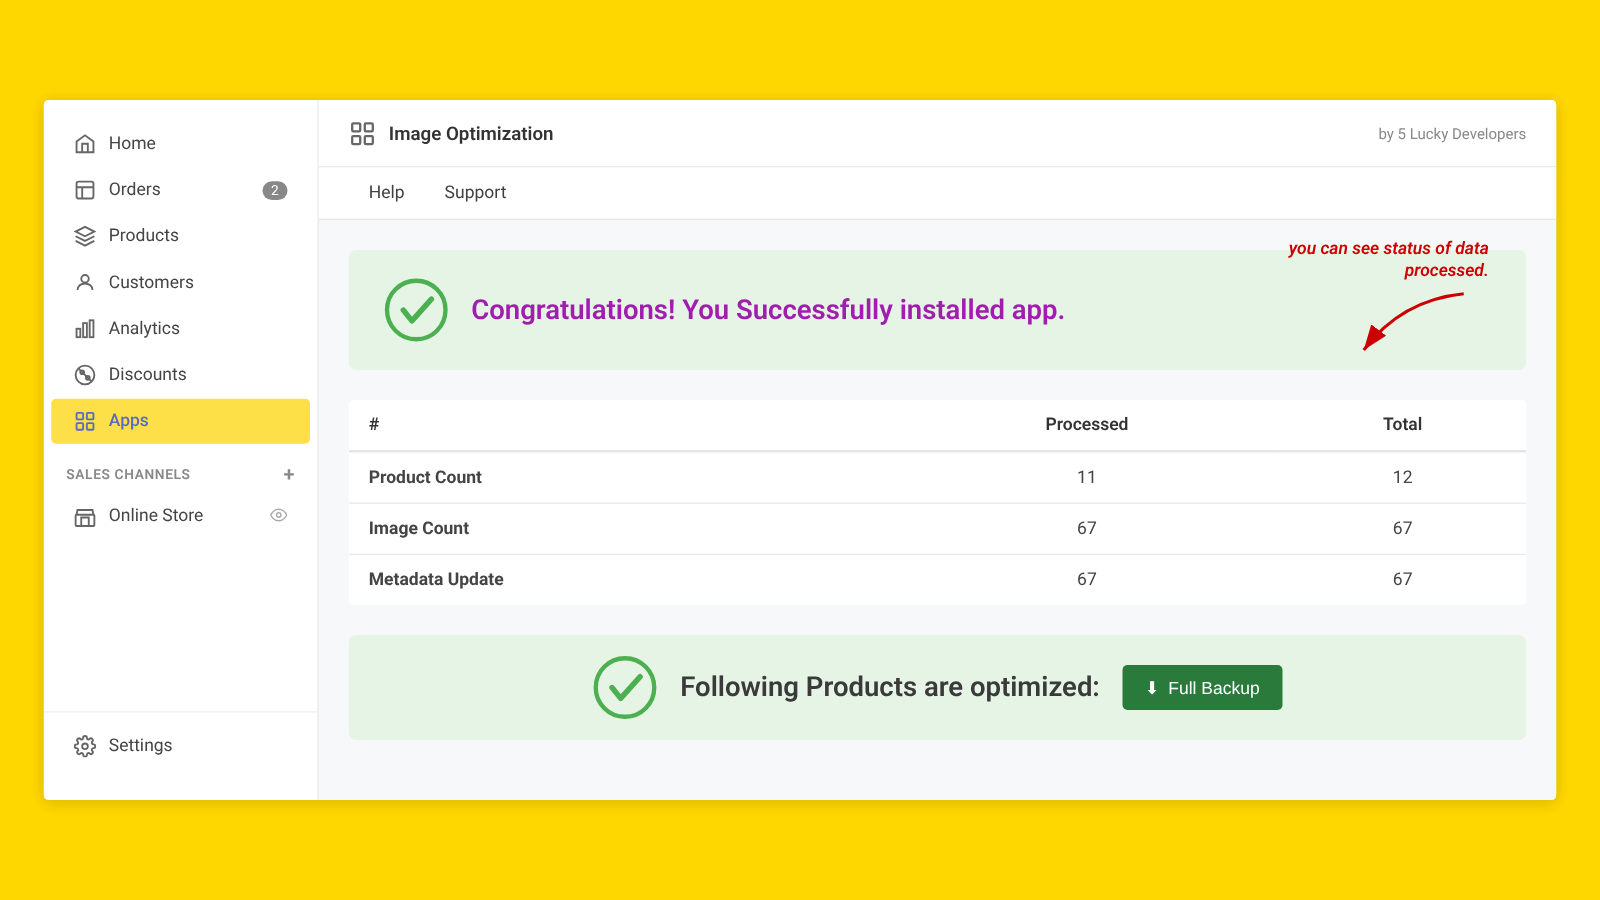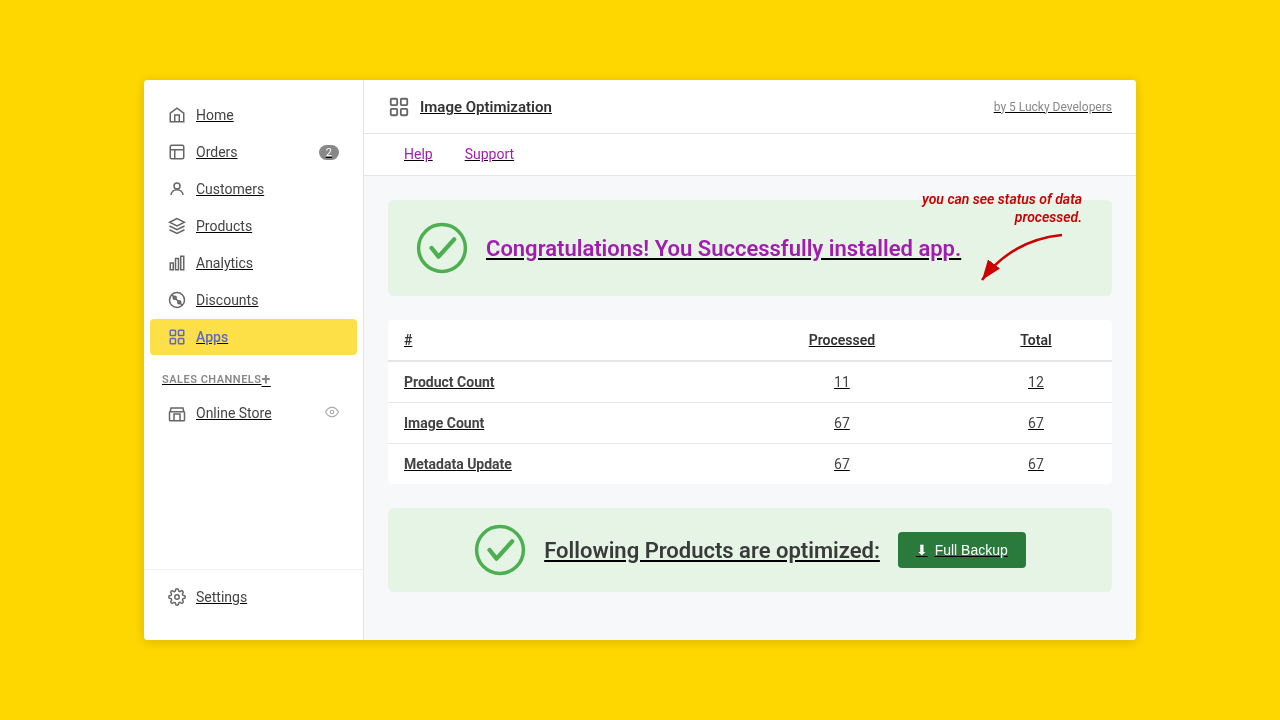--- a/index.html
+++ b/index.html
@@ -5,28 +5,27 @@
     * { box-sizing: border-box; margin: 0; padding: 0; }
     body {
       background: #FFD700;
       display: flex;
       align-items: center;
       justify-content: center;
       min-height: 100vh;
       font-family: -apple-system, BlinkMacSystemFont, 'Segoe UI', Roboto, sans-serif;
     }
     .window {
-      width: 992px;
+      width: 1210px;
       min-height: 560px;
       background: #fff;
       border-radius: 4px;
       display: flex;
       box-shadow: 0 2px 12px rgba(0,0,0,0.15);
       overflow: hidden;
-      text-decoration: underline;
     }
     
     .sidebar {
       width: 220px;
       background: #fff;
       border-right: 1px solid #e5e5e5;
       display: flex;
       flex-direction: column;
       padding: 16px 0;
     }
@@ -61,21 +60,21 @@
       font-size: 11px;
     }
     .sidebar-section-label {
       font-size: 11px;
       font-weight: 600;
       color: #888;
       padding: 14px 18px 6px;
       letter-spacing: 0.5px;
       display: flex;
       align-items: center;
-      justify-content: flex-start;
+      justify-content: space-between;
     }
     .sidebar-section-label .add-icon {
       cursor: pointer;
       font-size: 16px;
       color: #888;
     }
     .sidebar-item.online-store {
       display: flex;
       align-items: flex-start;
     }
@@ -119,21 +118,21 @@
     .app-tabs {
       background: #fff;
       border-bottom: 1px solid #e5e5e5;
       display: flex;
       padding: 0 24px;
       gap: 0;
     }
     .app-tab {
       padding: 12px 16px;
       font-size: 14px;
-      color: #a21caf;
+      color: #404040;
       cursor: pointer;
       border-bottom: 2px solid transparent;
       margin-bottom: -1px;
     }
     .app-tab.active { color: #222; border-bottom: 2px solid #5c6ac4; font-weight: 500; }
     .main-content {
       padding: 24px;
       flex: 1;
     }
     .success-banner {
@@ -261,36 +260,36 @@
               <path d="M3 9h18M9 21V9"></path>
           </svg>
         </span>
         <span>Orders</span>
         <span class="badge">2</span>
       </div>
 
       <div class="sidebar-item">
         <span class="icon">
           <svg width="18" height="18" viewBox="0 0 24 24" fill="none" stroke="#666" stroke-width="2">
-            <circle cx="12" cy="8" r="4"></circle>
-              <path d="M4 20c0-4 3.6-7 8-7s8 3 8 7"></path>
-          </svg>
-        </span>
-        <span>Customers</span>
-      </div>
-
-      <div class="sidebar-item">
-        <span class="icon">
-          <svg width="18" height="18" viewBox="0 0 24 24" fill="none" stroke="#666" stroke-width="2">
             <polygon points="12 2 2 7 12 12 22 7 12 2"></polygon>
               <polyline points="2 17 12 22 22 17"></polyline>
               <polyline points="2 12 12 17 22 12"></polyline>
           </svg>
         </span>
         <span>Products</span>
+      </div>
+
+      <div class="sidebar-item">
+        <span class="icon">
+          <svg width="18" height="18" viewBox="0 0 24 24" fill="none" stroke="#666" stroke-width="2">
+            <circle cx="12" cy="8" r="4"></circle>
+              <path d="M4 20c0-4 3.6-7 8-7s8 3 8 7"></path>
+          </svg>
+        </span>
+        <span>Customers</span>
       </div>
 
       <div class="sidebar-item">
         <span class="icon">
           <svg width="18" height="18" viewBox="0 0 24 24" fill="none" stroke="#666" stroke-width="2">
             <rect x="3" y="12" width="4" height="9"></rect>
               <rect x="10" y="6" width="4" height="15"></rect>
               <rect x="17" y="3" width="4" height="18"></rect>
           </svg>
         </span>

